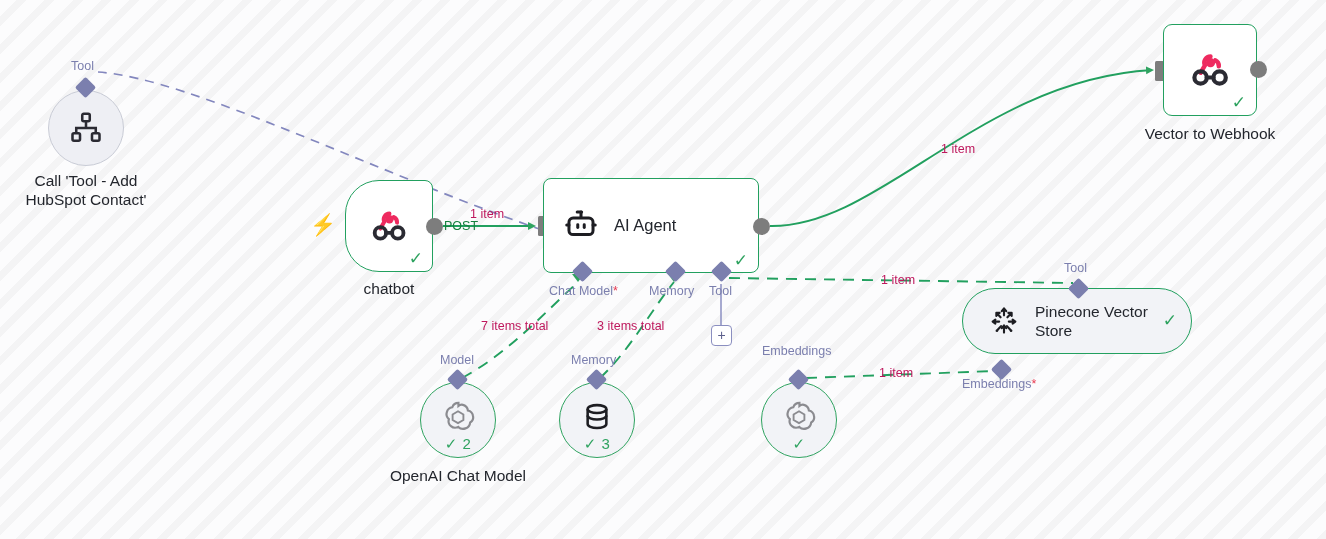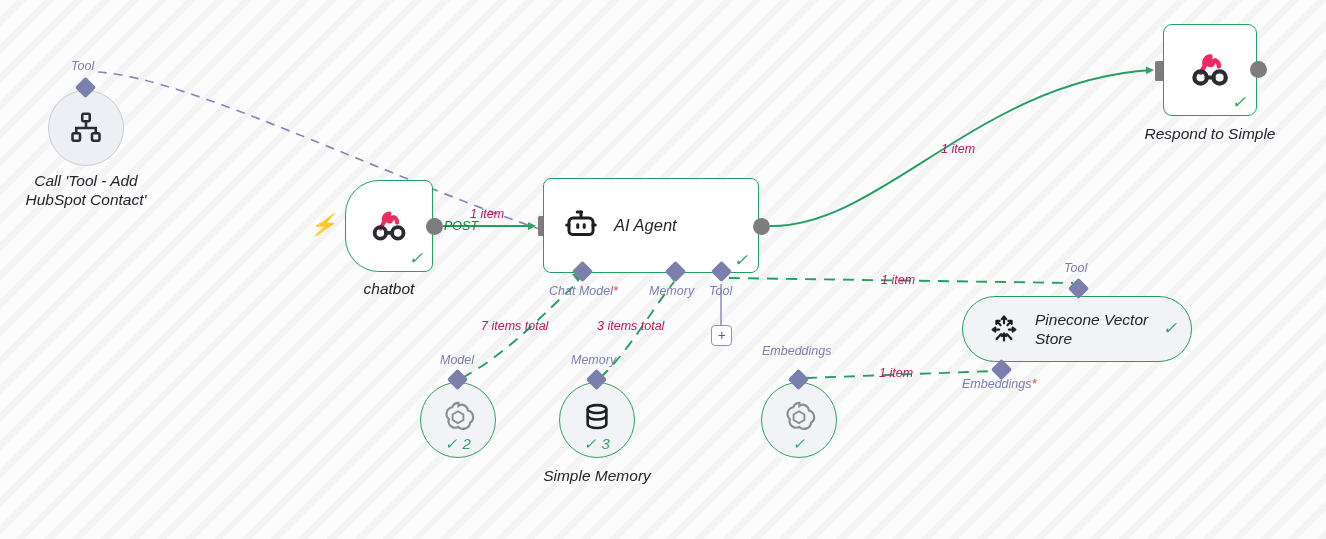--- a/index.html
+++ b/index.html
@@ -17,21 +17,20 @@
       #f4f4f5 0px,
       #f4f4f5 7px,
       #fcfcfd 7px,
       #fcfcfd 20px
     );
   }
   #canvas {
     position: relative;
     width: 1269px;
     height: 539px;
-    font-style: italic;
   }
   svg.edges {
     position: absolute;
     left: 0;
     top: 0;
     width: 1326px;
     height: 539px;
     pointer-events: none;
   }
 
@@ -101,21 +100,20 @@
   
   #node-pinecone {
     left: 962px;
     top: 288px;
     width: 230px;
     height: 66px;
     border-radius: 33px;
     background: #f2f3f7;
     padding-left: 24px;
     gap: 14px;
-    margin-top: 8px;
   }
   #node-pinecone .title {
     font-size: 15.5px;
     line-height: 19px;
     color: #23262d;
     white-space: pre-line;
   }
   #node-pinecone .check { right: 14px; top: 50%; margin-top: -9px; }
 
   
@@ -322,21 +320,21 @@
       <path d="M24.5 10.5a6.2 6.2 0 0 0-5.6 8.9l-4.3 7.4" fill="none" stroke="#ee2a5f" stroke-width="4.4" stroke-linecap="round"></path>
       <path d="M29.2 14.3a6.2 6.2 0 0 1 3.6 6.0" fill="none" stroke="#ee2a5f" stroke-width="4.4" stroke-linecap="round"></path>
       <circle cx="14.6" cy="31.5" r="6.2" fill="none" stroke="#2b2b33" stroke-width="4.2"></circle>
       <circle cx="33.6" cy="31.5" r="6.2" fill="none" stroke="#2b2b33" stroke-width="4.2"></circle>
       <path d="M20.8 31.5 L27.4 31.5" fill="none" stroke="#2b2b33" stroke-width="4.2" stroke-linecap="round"></path>
       <circle cx="24.5" cy="16.7" r="4.6" fill="#ee2a5f"></circle>
     </svg>
     <span class="check">✓</span>
   </div>
   <div class="out-dot" style="left:1250px; top:61px;"></div>
-  <div class="node-label" style="left:1110px; top:124px; width:200px;">Respond to Simple</div>
+  <div class="node-label" style="left:1110px; top:124px; width:200px;">Vector to Webhook</div>
 
   <div class="node" id="node-pinecone">
     <svg width="34" height="34" viewBox="0 0 24 24">
       <g stroke="#1d1d22" stroke-width="1.5" stroke-linecap="round" fill="none">
         <path d="M12 3.2 L12 8.0 M12 3.2 L10.4 5.0 M12 3.2 L13.6 5.0"></path>
         <path d="M6.6 6.2 L9.6 9.4 M6.6 6.2 L6.6 8.5 M6.6 6.2 L8.9 6.3"></path>
         <path d="M17.4 6.2 L14.4 9.4 M17.4 6.2 L17.4 8.5 M17.4 6.2 L15.1 6.3"></path>
         <path d="M4.0 12.4 L8.6 12.4 M4.0 12.4 L5.9 11.0 M4.0 12.4 L5.9 13.8"></path>
         <path d="M20.0 12.4 L15.4 12.4 M20.0 12.4 L18.1 11.0 M20.0 12.4 L18.1 13.8"></path>
         <path d="M12 20.2 L12 15.2 M12 15.2 L10.4 17.0 M12 15.2 L13.6 17.0"></path>
@@ -359,32 +357,32 @@
 
   <div class="subnode" id="sub-openai">
     <svg width="36" height="36" viewBox="0 0 24 24" style="margin-bottom:7px;">
       <path d="M12.3 2.6c-1.9 0-3.5 1.2-4.1 2.9-1.7.2-3.1 1.4-3.6 3.1-.6 1.8 0 3.7 1.3 4.8-.5 1.7 0 3.6 1.4 4.7 1.4 1.2 3.3 1.3 4.9.5 1.2 1.2 3.1 1.6 4.8 1 1.7-.6 2.9-2.1 3.1-3.9 1.5-.9 2.3-2.7 1.9-4.5-.3-1.8-1.7-3.1-3.4-3.5-.2-1.8-1.5-3.3-3.2-3.8-.9-.3-2-.3-3.1.7z" fill="none" stroke="#8b8b90" stroke-width="1.45"></path>
       <path d="M12 8.2 L15.6 10.3 L15.6 14.0 L12 16.1 L8.4 14.0 L8.4 10.3 Z" fill="none" stroke="#8b8b90" stroke-width="1.25"></path>
     </svg>
     <span class="badge">✓ 2</span>
   </div>
   <div class="diamond" style="left:450px; top:372px;"></div>
   <span class="port-label" style="left:440px; top:353px;">Model</span>
+  <div class="node-label" style="left:368px; top:466px; width:180px;">OpenAI Chat Model</div>
 
   <div class="subnode" id="sub-memory">
     <svg width="34" height="34" viewBox="0 0 24 24" style="margin-bottom:7px;">
       <ellipse cx="12" cy="6.4" rx="6.6" ry="2.8" fill="none" stroke="#1d1d22" stroke-width="1.8"></ellipse>
       <path d="M5.4 6.4 L5.4 17.0 C5.4 18.6 8.4 19.8 12 19.8 C15.6 19.8 18.6 18.6 18.6 17.0 L18.6 6.4" fill="none" stroke="#1d1d22" stroke-width="1.8"></path>
       <path d="M5.4 11.0 C5.4 12.6 8.4 13.8 12 13.8 C15.6 13.8 18.6 12.6 18.6 11.0" fill="none" stroke="#1d1d22" stroke-width="1.8"></path>
     </svg>
     <span class="badge">✓ 3</span>
   </div>
   <div class="diamond" style="left:589px; top:372px;"></div>
   <span class="port-label" style="left:571px; top:353px;">Memory</span>
-  <div class="node-label" style="left:510px; top:466px; width:174px;">Simple Memory</div>
 
   <div class="subnode" id="sub-embed">
     <svg width="36" height="36" viewBox="0 0 24 24" style="margin-bottom:7px;">
       <path d="M12.3 2.6c-1.9 0-3.5 1.2-4.1 2.9-1.7.2-3.1 1.4-3.6 3.1-.6 1.8 0 3.7 1.3 4.8-.5 1.7 0 3.6 1.4 4.7 1.4 1.2 3.3 1.3 4.9.5 1.2 1.2 3.1 1.6 4.8 1 1.7-.6 2.9-2.1 3.1-3.9 1.5-.9 2.3-2.7 1.9-4.5-.3-1.8-1.7-3.1-3.4-3.5-.2-1.8-1.5-3.3-3.2-3.8-.9-.3-2-.3-3.1.7z" fill="none" stroke="#8b8b90" stroke-width="1.45"></path>
       <path d="M12 8.2 L15.6 10.3 L15.6 14.0 L12 16.1 L8.4 14.0 L8.4 10.3 Z" fill="none" stroke="#8b8b90" stroke-width="1.25"></path>
     </svg>
     <span class="badge">✓</span>
   </div>
   <div class="diamond" style="left:791px; top:372px;"></div>
   <span class="port-label" style="left:762px; top:344px;">Embeddings</span>

